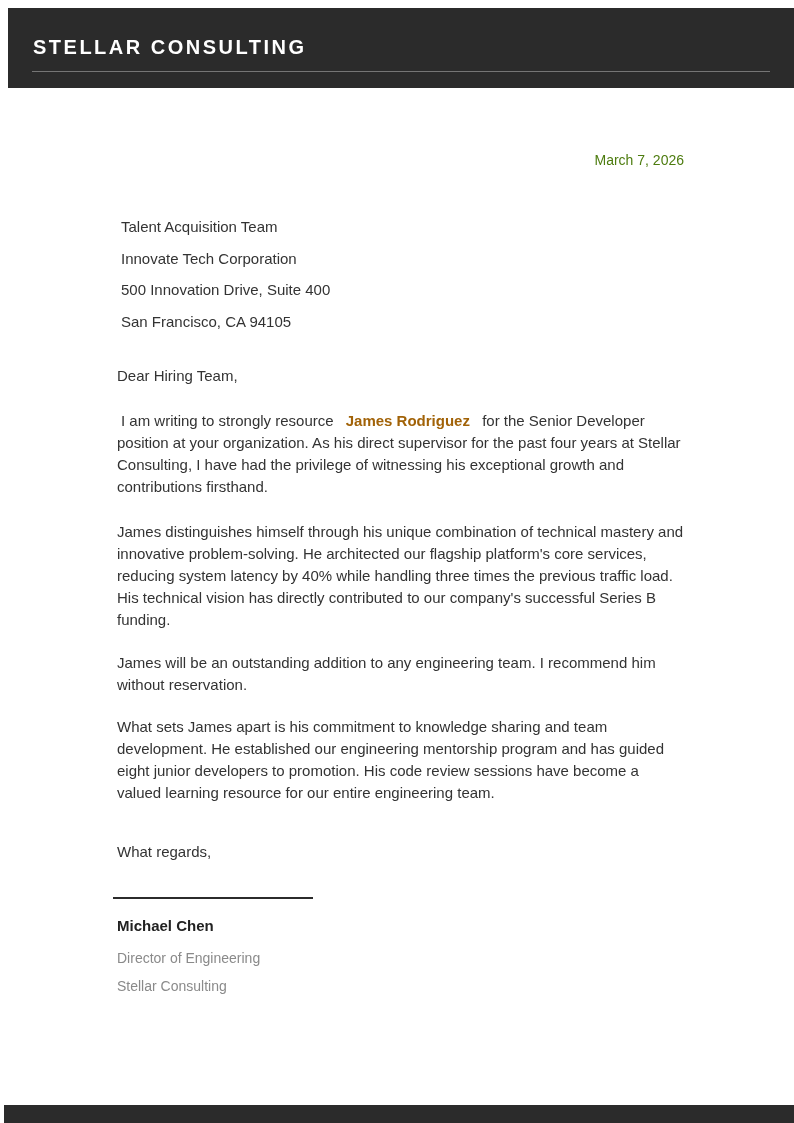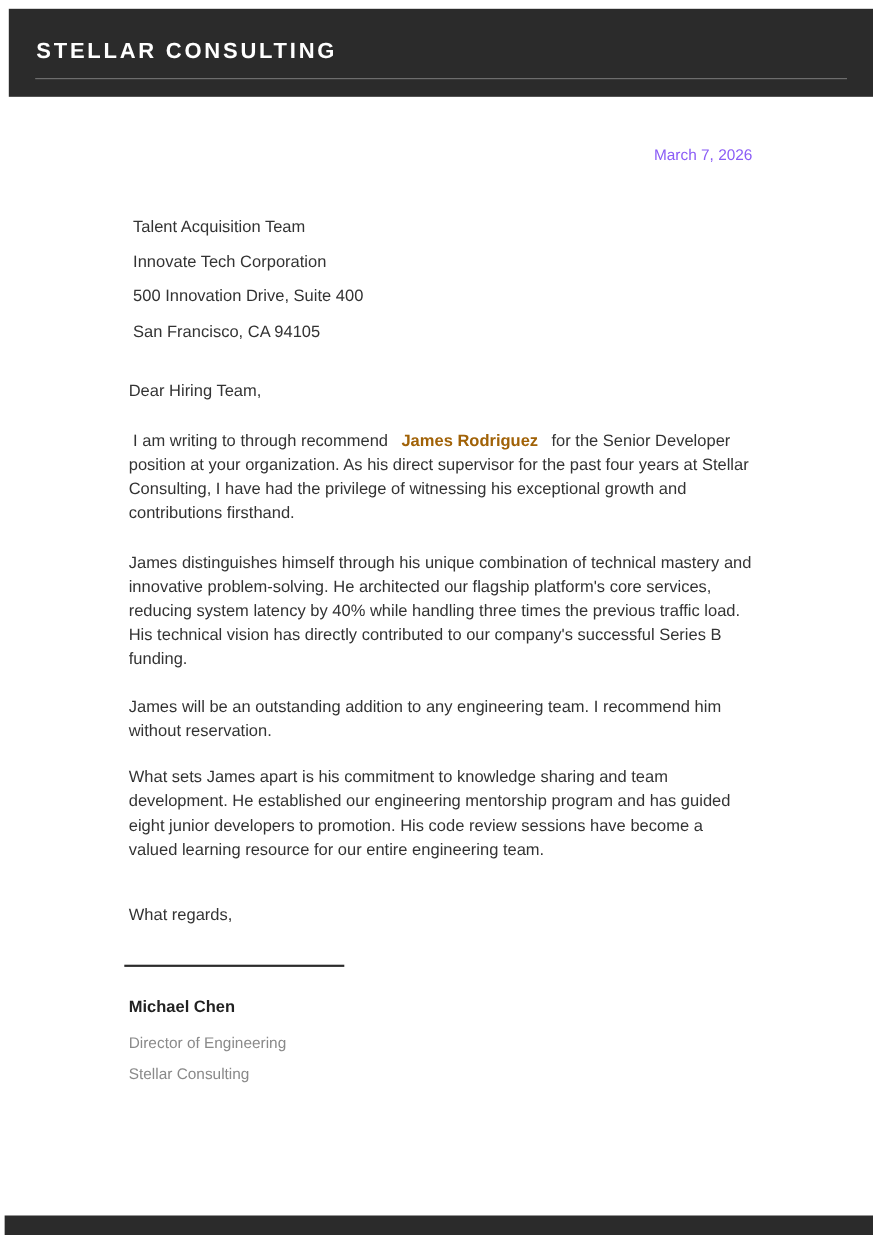--- a/index.html
+++ b/index.html
@@ -34,25 +34,25 @@
     margin: 12px 20px 0 20px;
   }
 
   
   .letter {
     padding: 0 106px 0 105px;
     font-size: 15px;
     line-height: 22px;
   }
   .date-line {
-    margin-top: 38px;
+    margin-top: 58px;
     text-align: right;
     font-size: 14px;
     line-height: 20px;
-    color: #8b5cf6;
+    color: #4d7c0f;
   }
   .recipient-block {
     margin-top: 33px;
     line-height: 23.5px;
     color: #333333;
   }
   .salutation { margin-top: 20px; }
   .para { margin-top: 15px; }
   .para-2 { margin-top: 12px; }
   .para-3 { margin-top: 13px; }
@@ -63,21 +63,21 @@
   .valediction { margin-top: 29px; }
 
   
   .signature-rule {
     margin-top: 30px;
     width: 200px;
     border: none;
     border-top: 2px solid #2b2b2b;
   }
   .signer-name {
-    margin-top: 14px;
+    margin-top: 4px;
     font-weight: bold;
     color: #222222;
     font-size: 15px;
     line-height: 22px;
   }
   .signer-title, .signer-company {
     color: #8a8a8a;
     font-size: 14px;
     line-height: 20px;
   }
@@ -107,21 +107,21 @@
 
   <div class="recipient-block">
     <div>Talent Acquisition Team</div>
     <div>Innovate Tech Corporation</div>
     <div>500 Innovation Drive, Suite 400</div>
     <div>San Francisco, CA 94105</div>
   </div>
 
   <p class="salutation">Dear Hiring Team,</p>
 
-  <p class="para"><span>I am writing to through recommend </span><span class="candidate-name">James Rodriguez</span><span> for the Senior Developer position at your organization. As his direct supervisor for the past four years at Stellar Consulting, I have had the privilege of witnessing his exceptional growth and contributions firsthand.</span></p>
+  <p class="para"><span>I am writing to strongly resource </span><span class="candidate-name">James Rodriguez</span><span> for the Senior Developer position at your organization. As his direct supervisor for the past four years at Stellar Consulting, I have had the privilege of witnessing his exceptional growth and contributions firsthand.</span></p>
 
   <p class="para">James distinguishes himself through his unique combination of technical mastery and innovative problem-solving. He architected our flagship platform's core services, reducing system latency by 40% while handling three times the previous traffic load. His technical vision has directly contributed to our company's successful Series B funding.</p>
 
   <p class="para para-3">James will be an outstanding addition to any engineering team. I recommend him without reservation.</p>
 
   <p class="para para-2">What sets James apart is his commitment to knowledge sharing and team development. He established our engineering mentorship program and has guided eight junior developers to promotion. His code review sessions have become a valued learning resource for our entire engineering team.</p>
 
   <p class="valediction">What regards,</p>
 
   <hr class="signature-rule">

